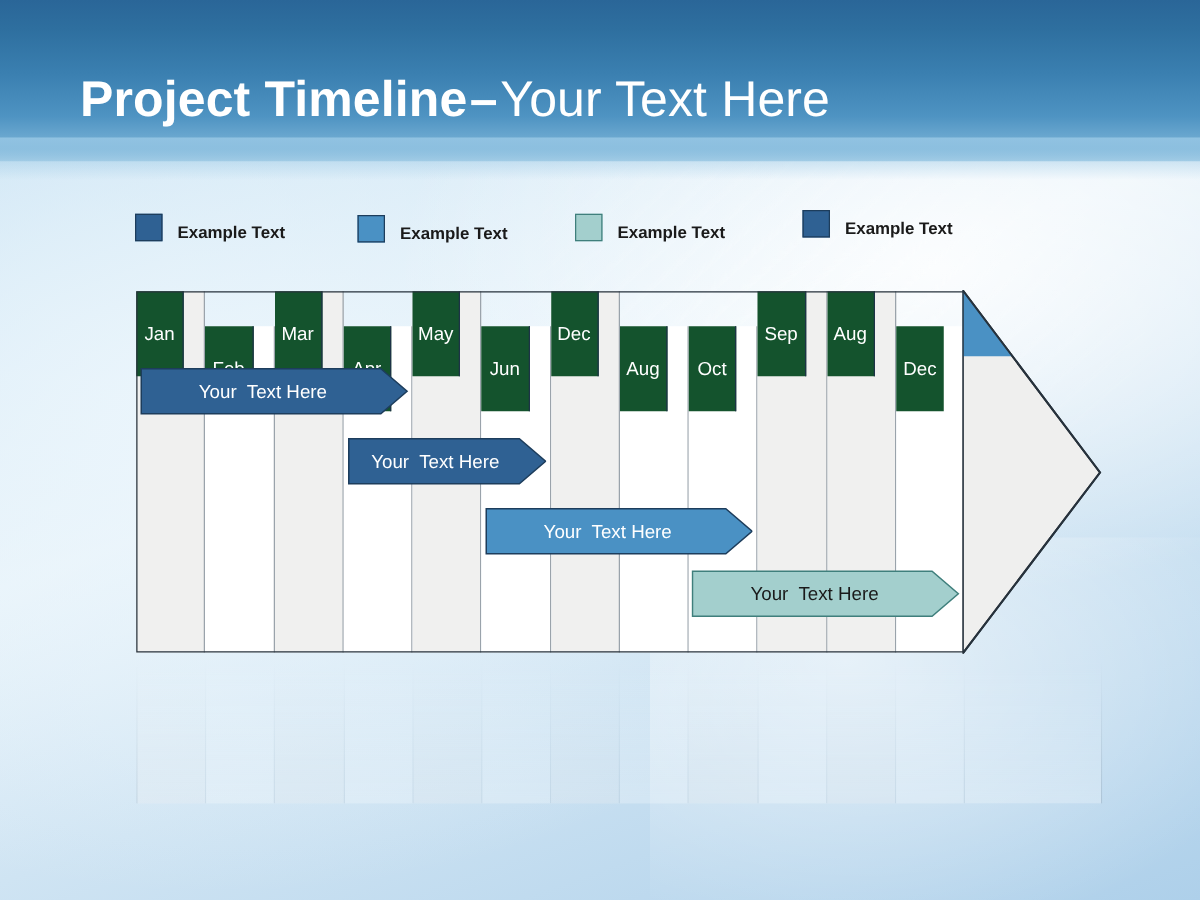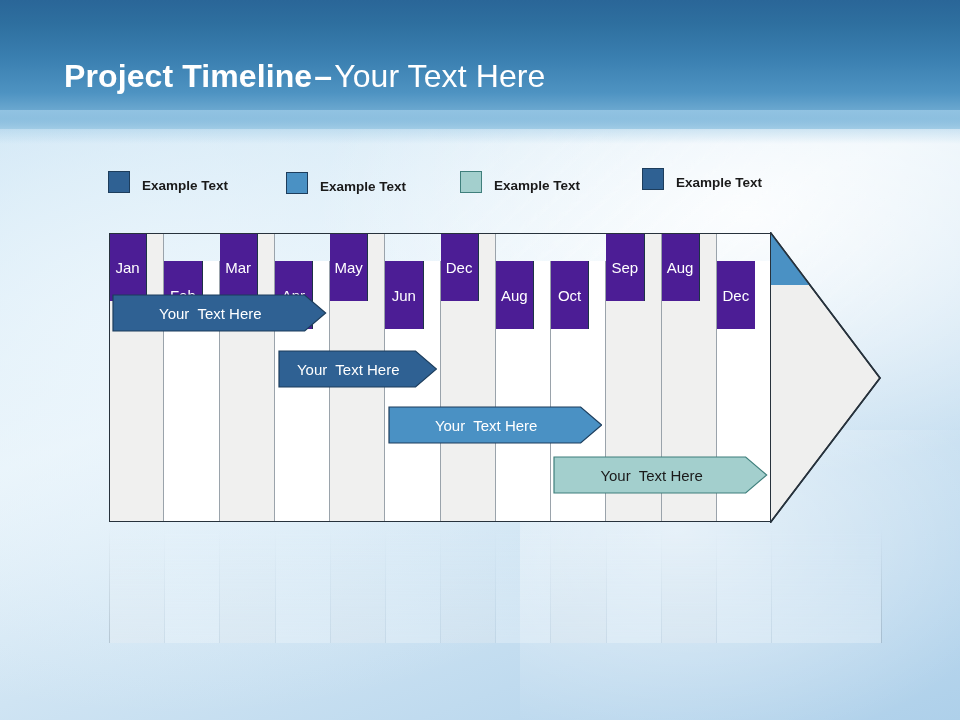--- a/index.html
+++ b/index.html
@@ -73,21 +73,21 @@
     position: absolute;
     left: 0; top: 110px;
     width: 960px; height: 34px;
     background: linear-gradient(180deg, rgba(150,198,228,0.9) 0%, rgba(205,228,243,0.0) 100%);
     pointer-events: none;
   }
   .slide-title {
     position: absolute;
     left: 64px;
     top: 58px;
-    font-size: 32px;
+    font-size: 40px;
     color: #ffffff;
     letter-spacing: .1px;
     white-space: nowrap;
   }
   .slide-title .t-strong { font-weight: bold; }
   .slide-title .t-dash   { font-weight: bold; padding: 0 2px; }
   .slide-title .t-light  { font-weight: normal; }
 
   
   .legend {
@@ -144,21 +144,21 @@
     border-right: 1px solid #9aa3ab;
     box-sizing: border-box;
   }
   .col:last-child { border-right: none; }
   .col.odd  { background: #f0f0ef; }
   .col.even { background: #ffffff; margin-top: 28px; }
   .col-head {
     position: absolute;
     left: 0; right: 16px; top: 0;
     height: 68px;
-    background: #4c1d95;
+    background: #14532d;
     border-right: 1px solid #1d3346;
     box-sizing: border-box;
     display: flex;
     align-items: center;
     justify-content: center;
     color: #ffffff;
     font-size: 15px;
   }
   .col:last-child .col-head { border-right: none; }
 

